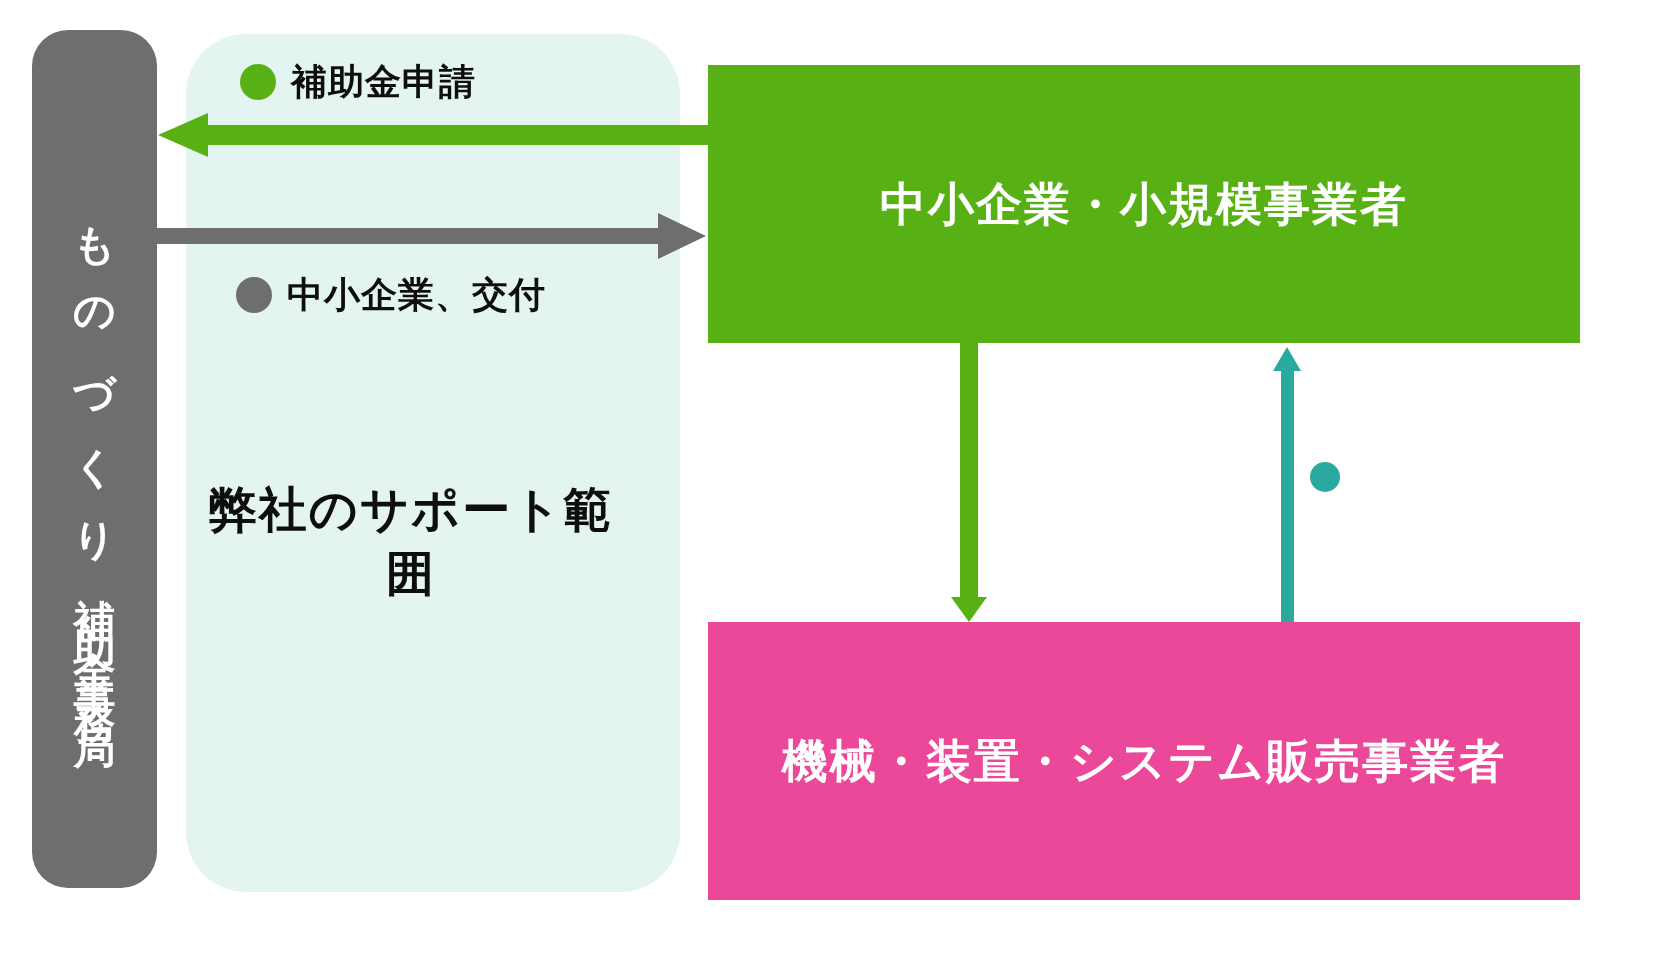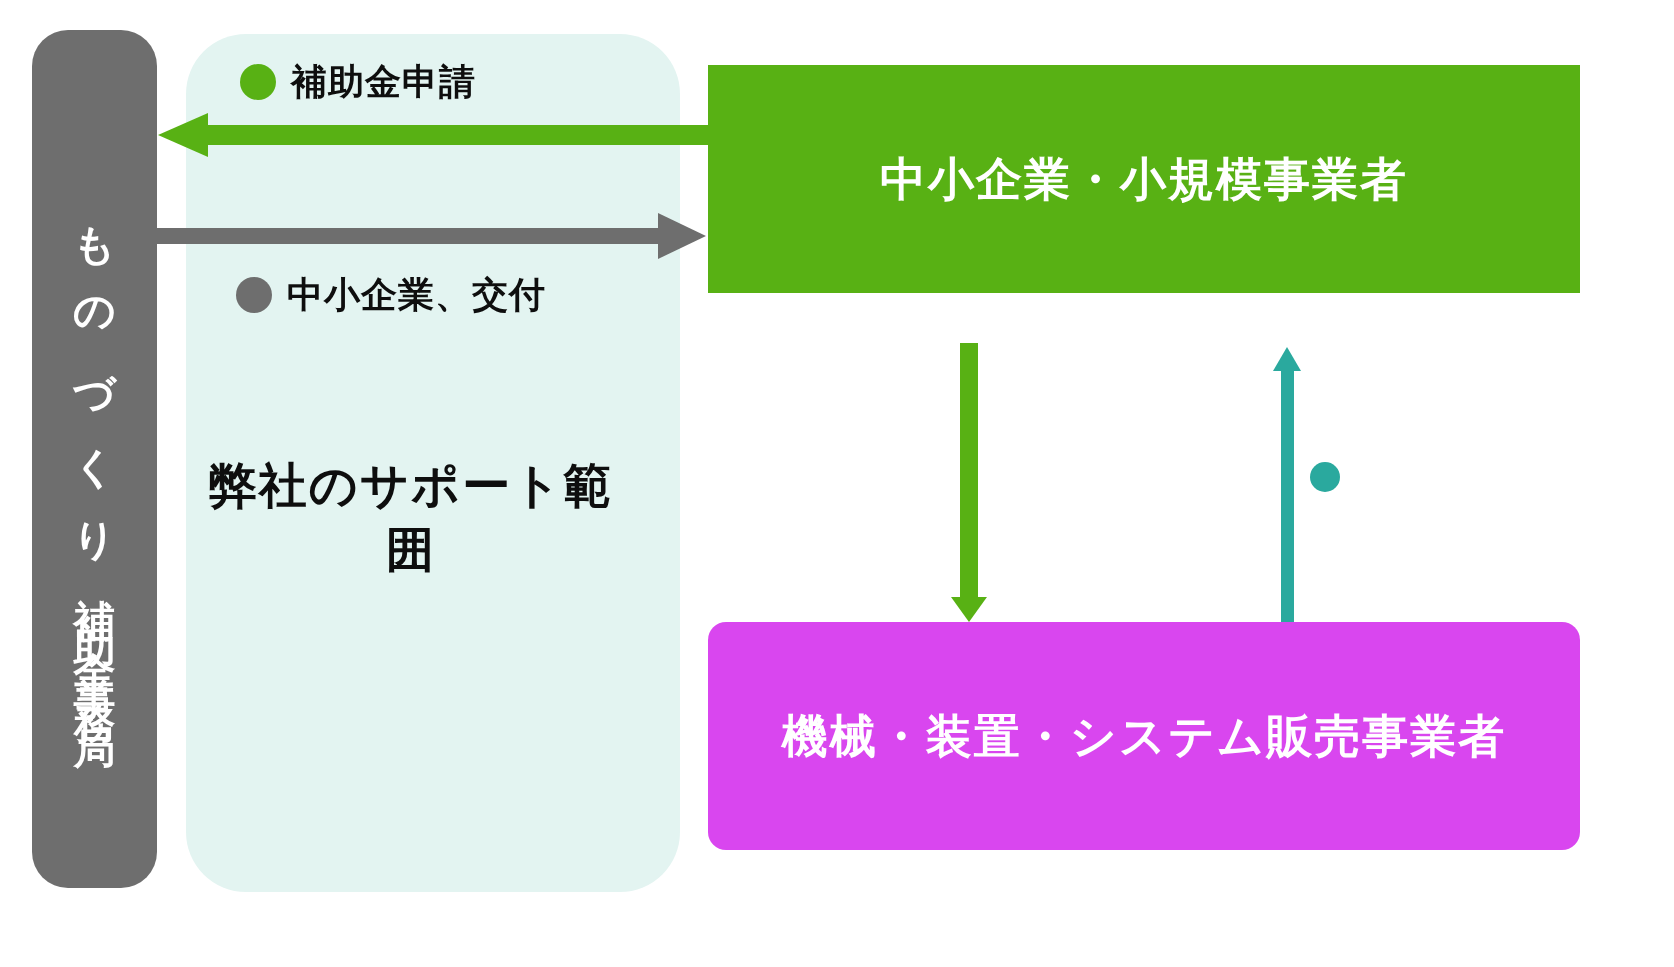--- a/index.html
+++ b/index.html
@@ -20,27 +20,27 @@
     writing-mode:vertical-rl;text-orientation:upright;
     color:#ffffff;font-size:42px;font-weight:bold;
     letter-spacing:0.62em;line-height:1;
   }
   
   .mint-box{
     position:absolute;left:186px;top:34px;width:494px;height:858px;
     border-radius:60px;
   }
   .support-label{
-    position:absolute;left:186px;top:454px;width:450px;
+    position:absolute;left:186px;top:478px;width:450px;
     text-align:center;font-size:48px;font-weight:bold;color:#0e0e0e;
     letter-spacing:2px;
   }
   
   .entity-box{
-    position:absolute;left:708px;width:872px;height:228px;
+    position:absolute;left:708px;width:872px;height:278px;
     display:flex;flex-direction:column;justify-content:center;align-items:center;gap:30px;
     color:#ffffff;font-weight:bold;font-size:46px;
   }
   .entity-box span{line-height:60px;display:block;letter-spacing:2px;}
   .green-box{top:65px;}
   .teal-box{top:622px;}
   
   .shaft{position:absolute;}
   .head{position:absolute;}
   .head-left{clip-path:polygon(0 50%,100% 0,100% 100%);}
@@ -79,21 +79,21 @@
     <span class="vtext">ものづくり補助金事務局</span>
   </div>
 
   <div class="mint-box" style="background: rgb(227, 244, 241);"></div>
   <div class="support-label">弊社のサポート範囲</div>
 
   <div class="entity-box green-box" style="background: rgb(88, 177, 20);">
     <span>中小企業・小規模事業者</span>
   </div>
 
-  <div class="entity-box teal-box" style="background: #d946ef; border-radius: 18px;">
+  <div class="entity-box teal-box" style="background: #ec4899;">
     <span>機械・装置・システム販売事業者</span>
   </div>
 
   <div class="shaft arrow-apply-shaft" style="background: rgb(88, 177, 20);"></div>
   <div class="head head-left arrow-apply-head" style="background: rgb(88, 177, 20);"></div>
 
   <div class="shaft arrow-grant-shaft" style="background: rgb(110, 110, 110);"></div>
   <div class="head head-right arrow-grant-head" style="background: rgb(110, 110, 110);"></div>
 
   <div class="shaft arrow-consult-shaft" style="background: rgb(88, 177, 20);"></div>

